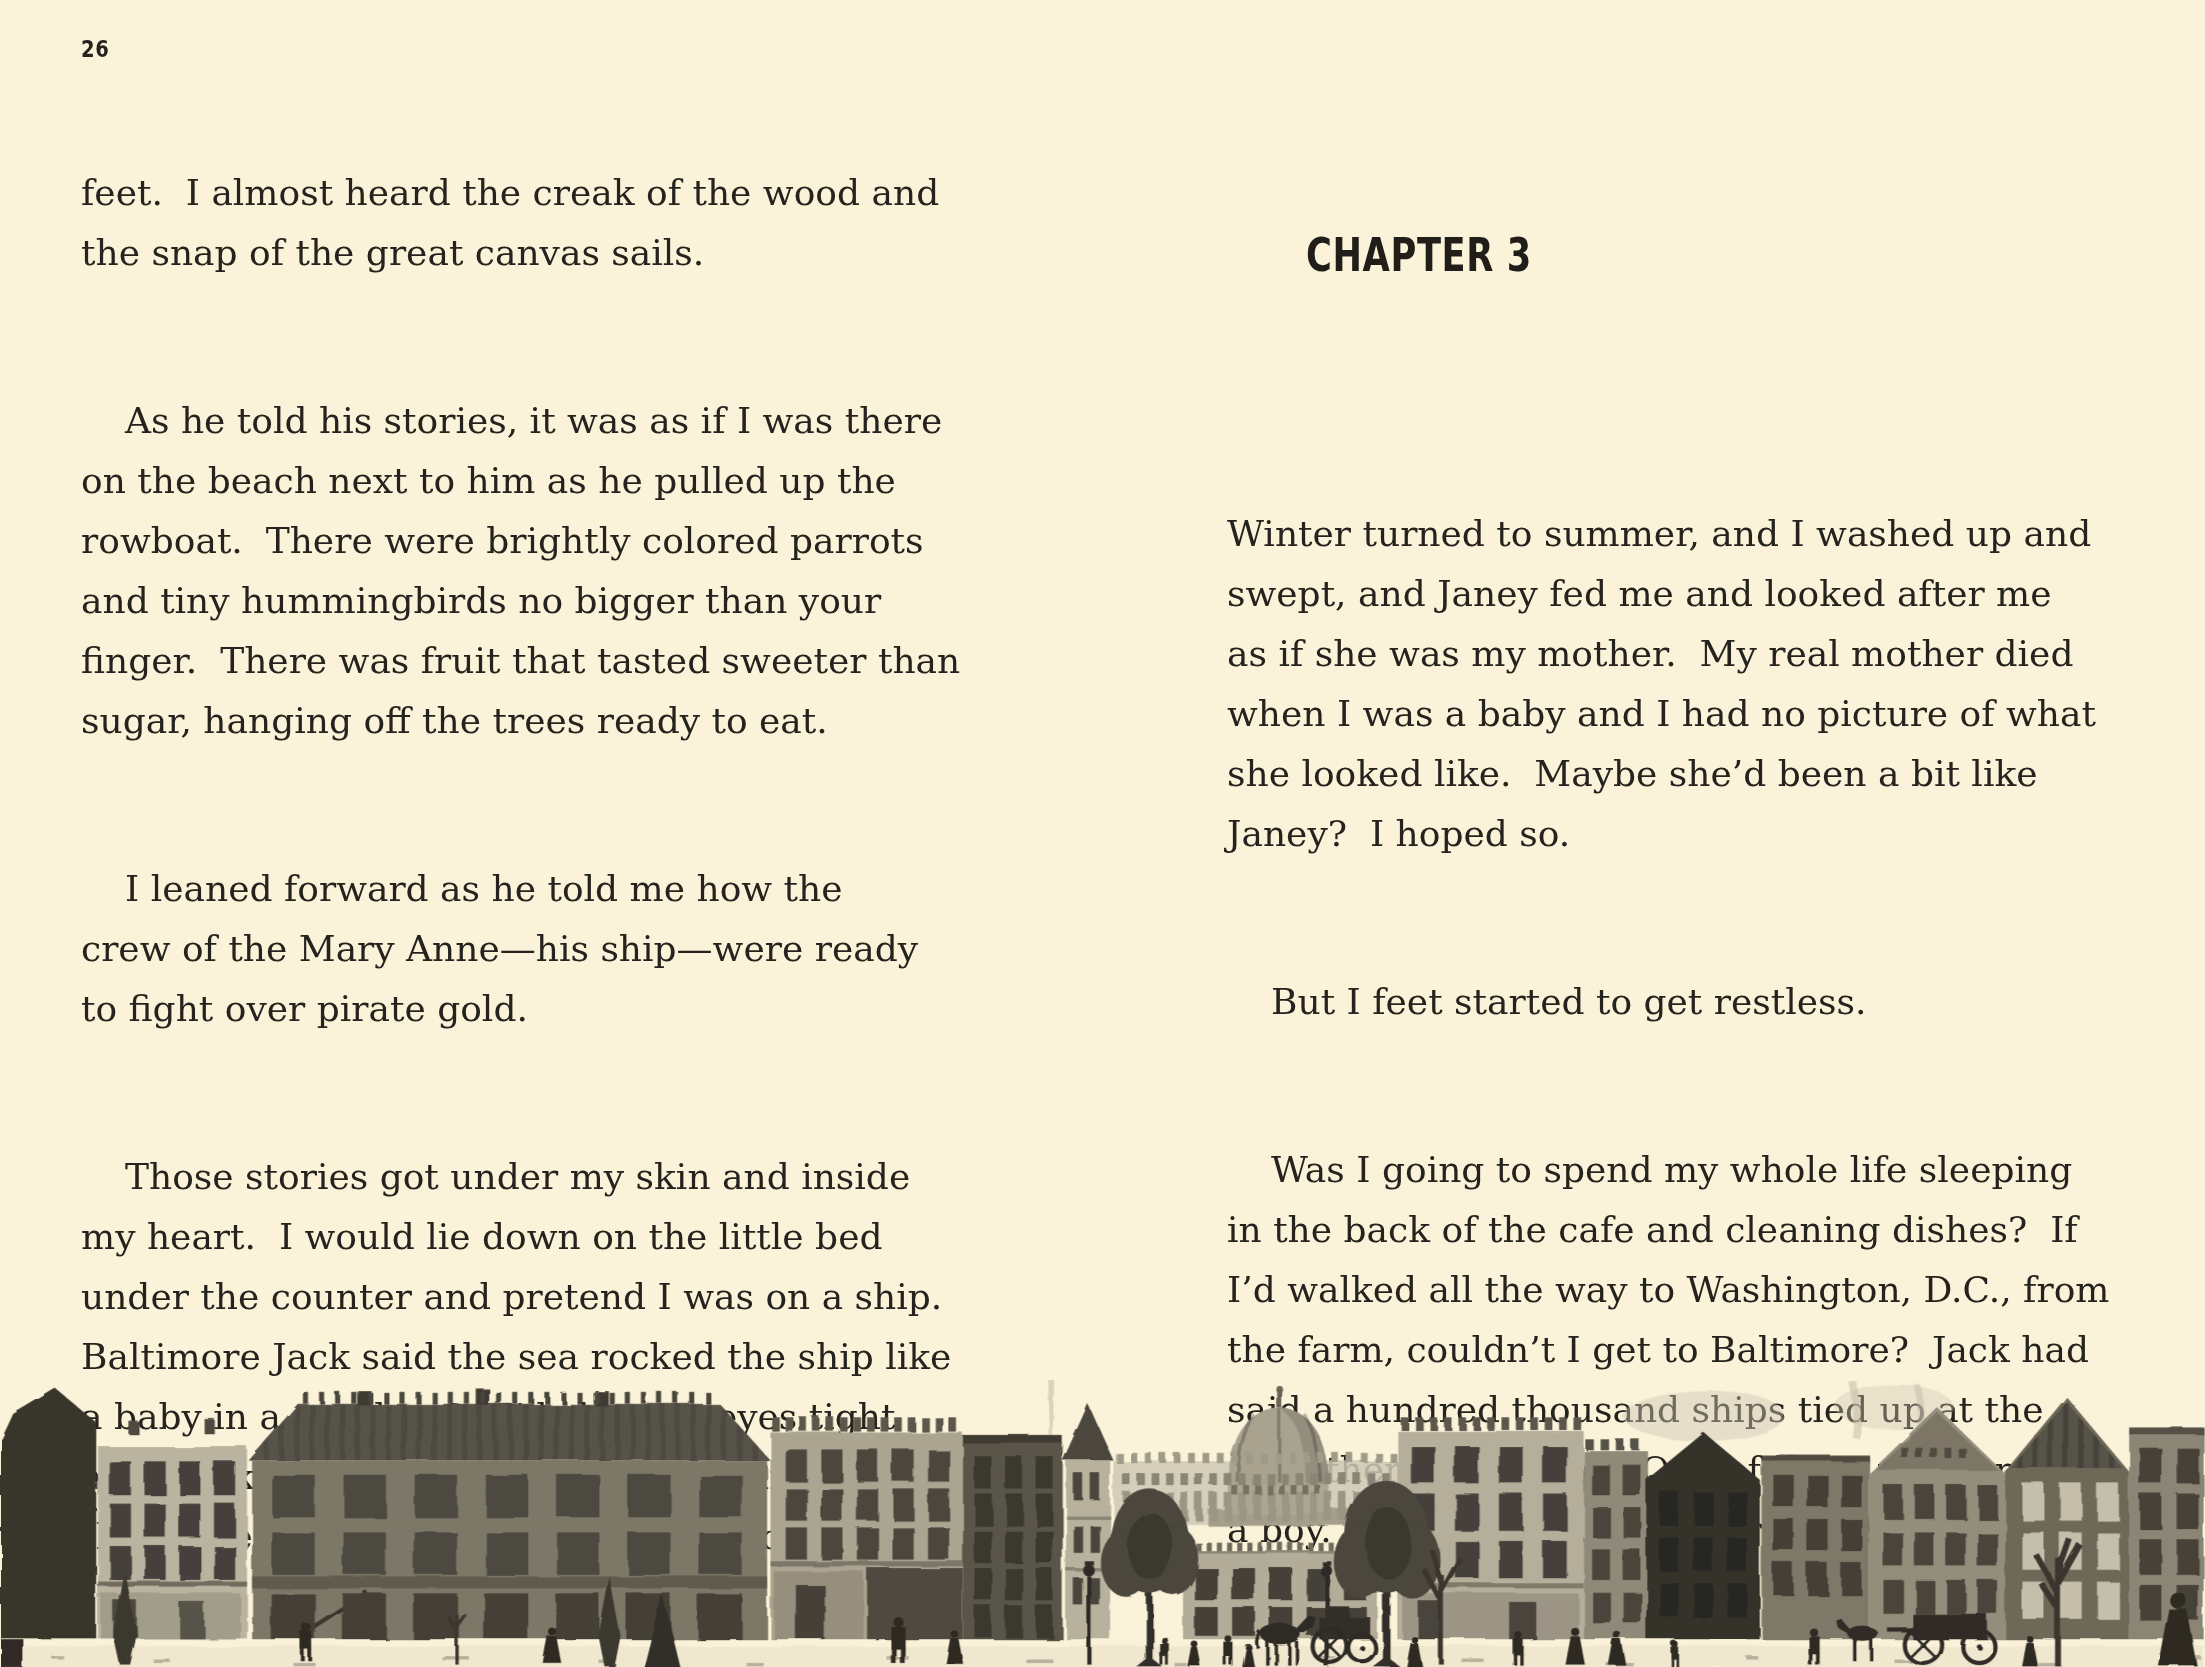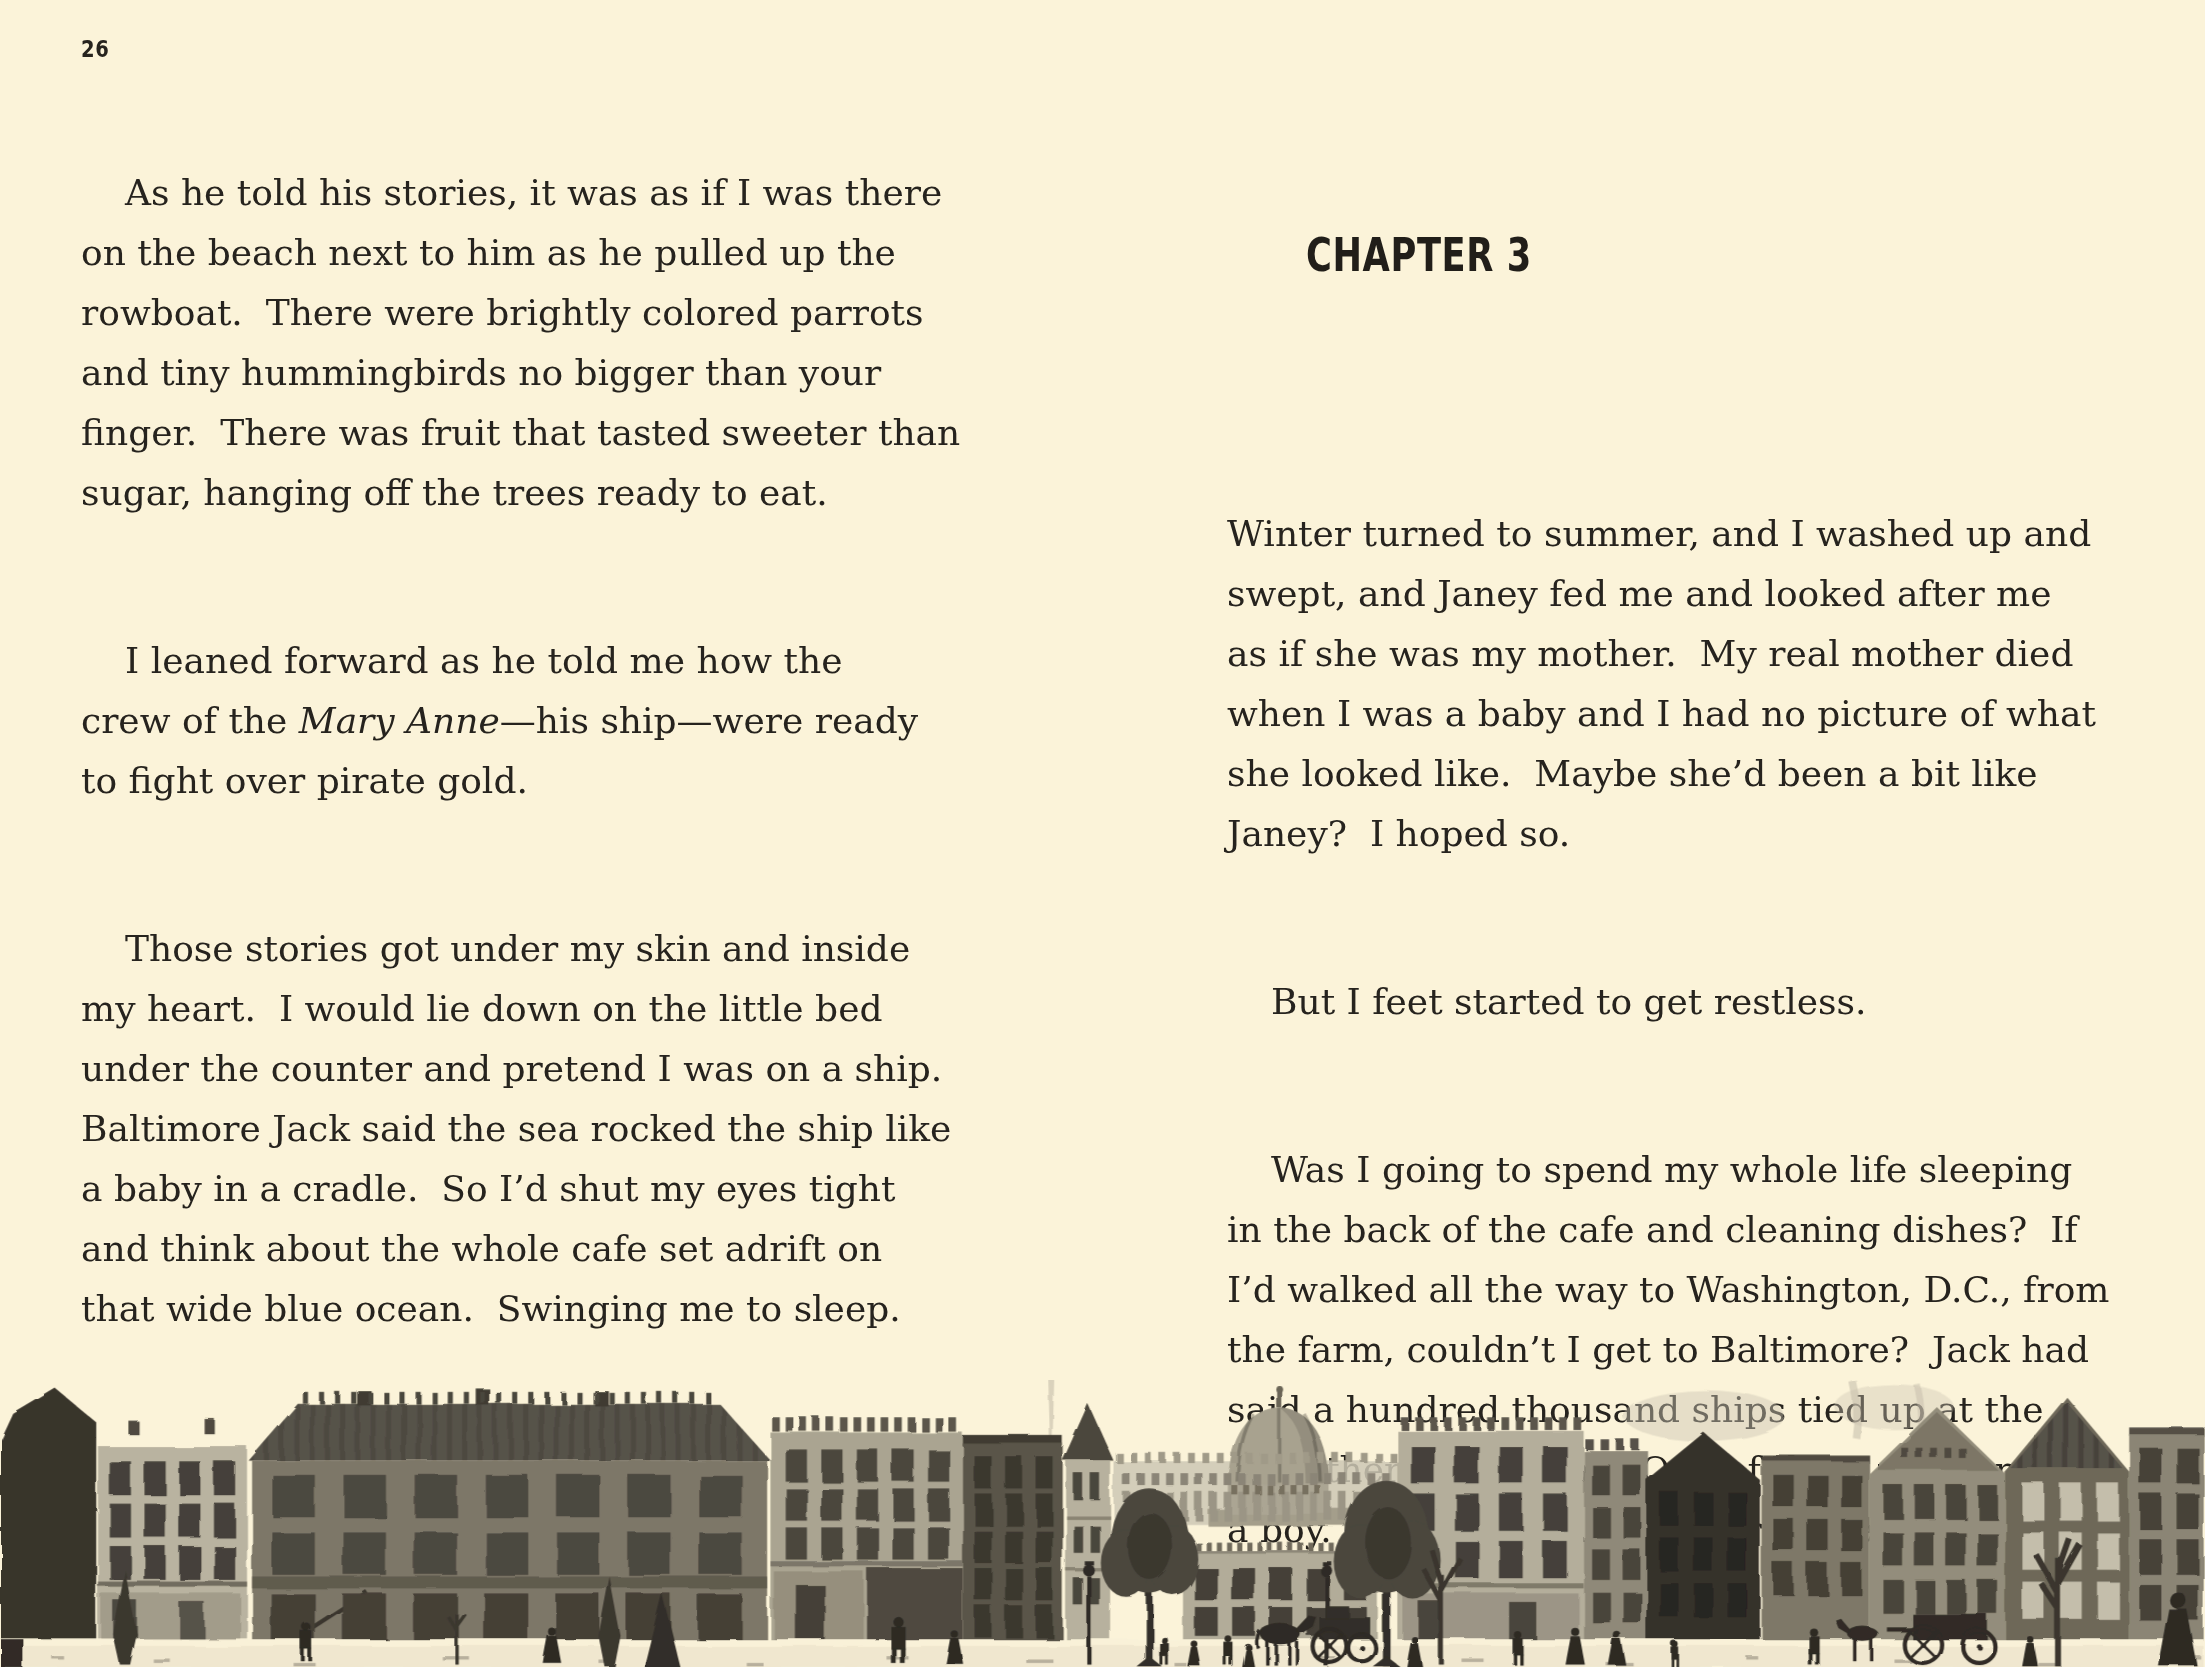--- a/index.html
+++ b/index.html
@@ -15,35 +15,37 @@
     transform:scaleX(.85);transform-origin:0 0;letter-spacing:0.8px;
   }
   .textcol{
     position:absolute;white-space:pre-line;
     font-size:36px;line-height:60px;
   }
   #left-col{left:81px;top:103px;width:1009px;}
   #right-col{left:1227px;top:444px;width:975px;}
   .textcol p{margin:0 0 48px 0;}
   .textcol p.indent{text-indent:44px;}
-  .ital{font-style:italic;}
+  .ital{}
   .chapter-heading{
     position:absolute;left:1306px;top:231px;
     font-family:"DejaVu Sans",sans-serif;font-weight:bold;font-size:47px;line-height:1;
     letter-spacing:0.8px;transform:scaleX(.75);transform-origin:0 0;
     color:#211e19;
   }
   #cityscape{position:absolute;left:0;bottom:0;width:2205px;height:288px;display:block;}
 </style>
 </head>
 <body>
 
 <div class="page-number">26</div>
 
 <div id="left-col" class="textcol">
+  <p>feet.&nbsp; I almost heard the creak of the wood and
+the snap of the great canvas sails.</p>
   <p class="indent">As he told his stories, it was as if I was there
 on the beach next to him as he pulled up the
 rowboat.&nbsp; There were brightly colored parrots
 and tiny hummingbirds no bigger than your
 finger.&nbsp; There was fruit that tasted sweeter than
 sugar, hanging off the trees ready to eat.</p>
   <p class="indent"><span>I leaned forward as he told me how the
 crew of the </span><span class="ital">Mary Anne</span><span>—his ship—were ready
 to fight over pirate gold.</span></p>
   <p class="indent">Those stories got under my skin and inside

